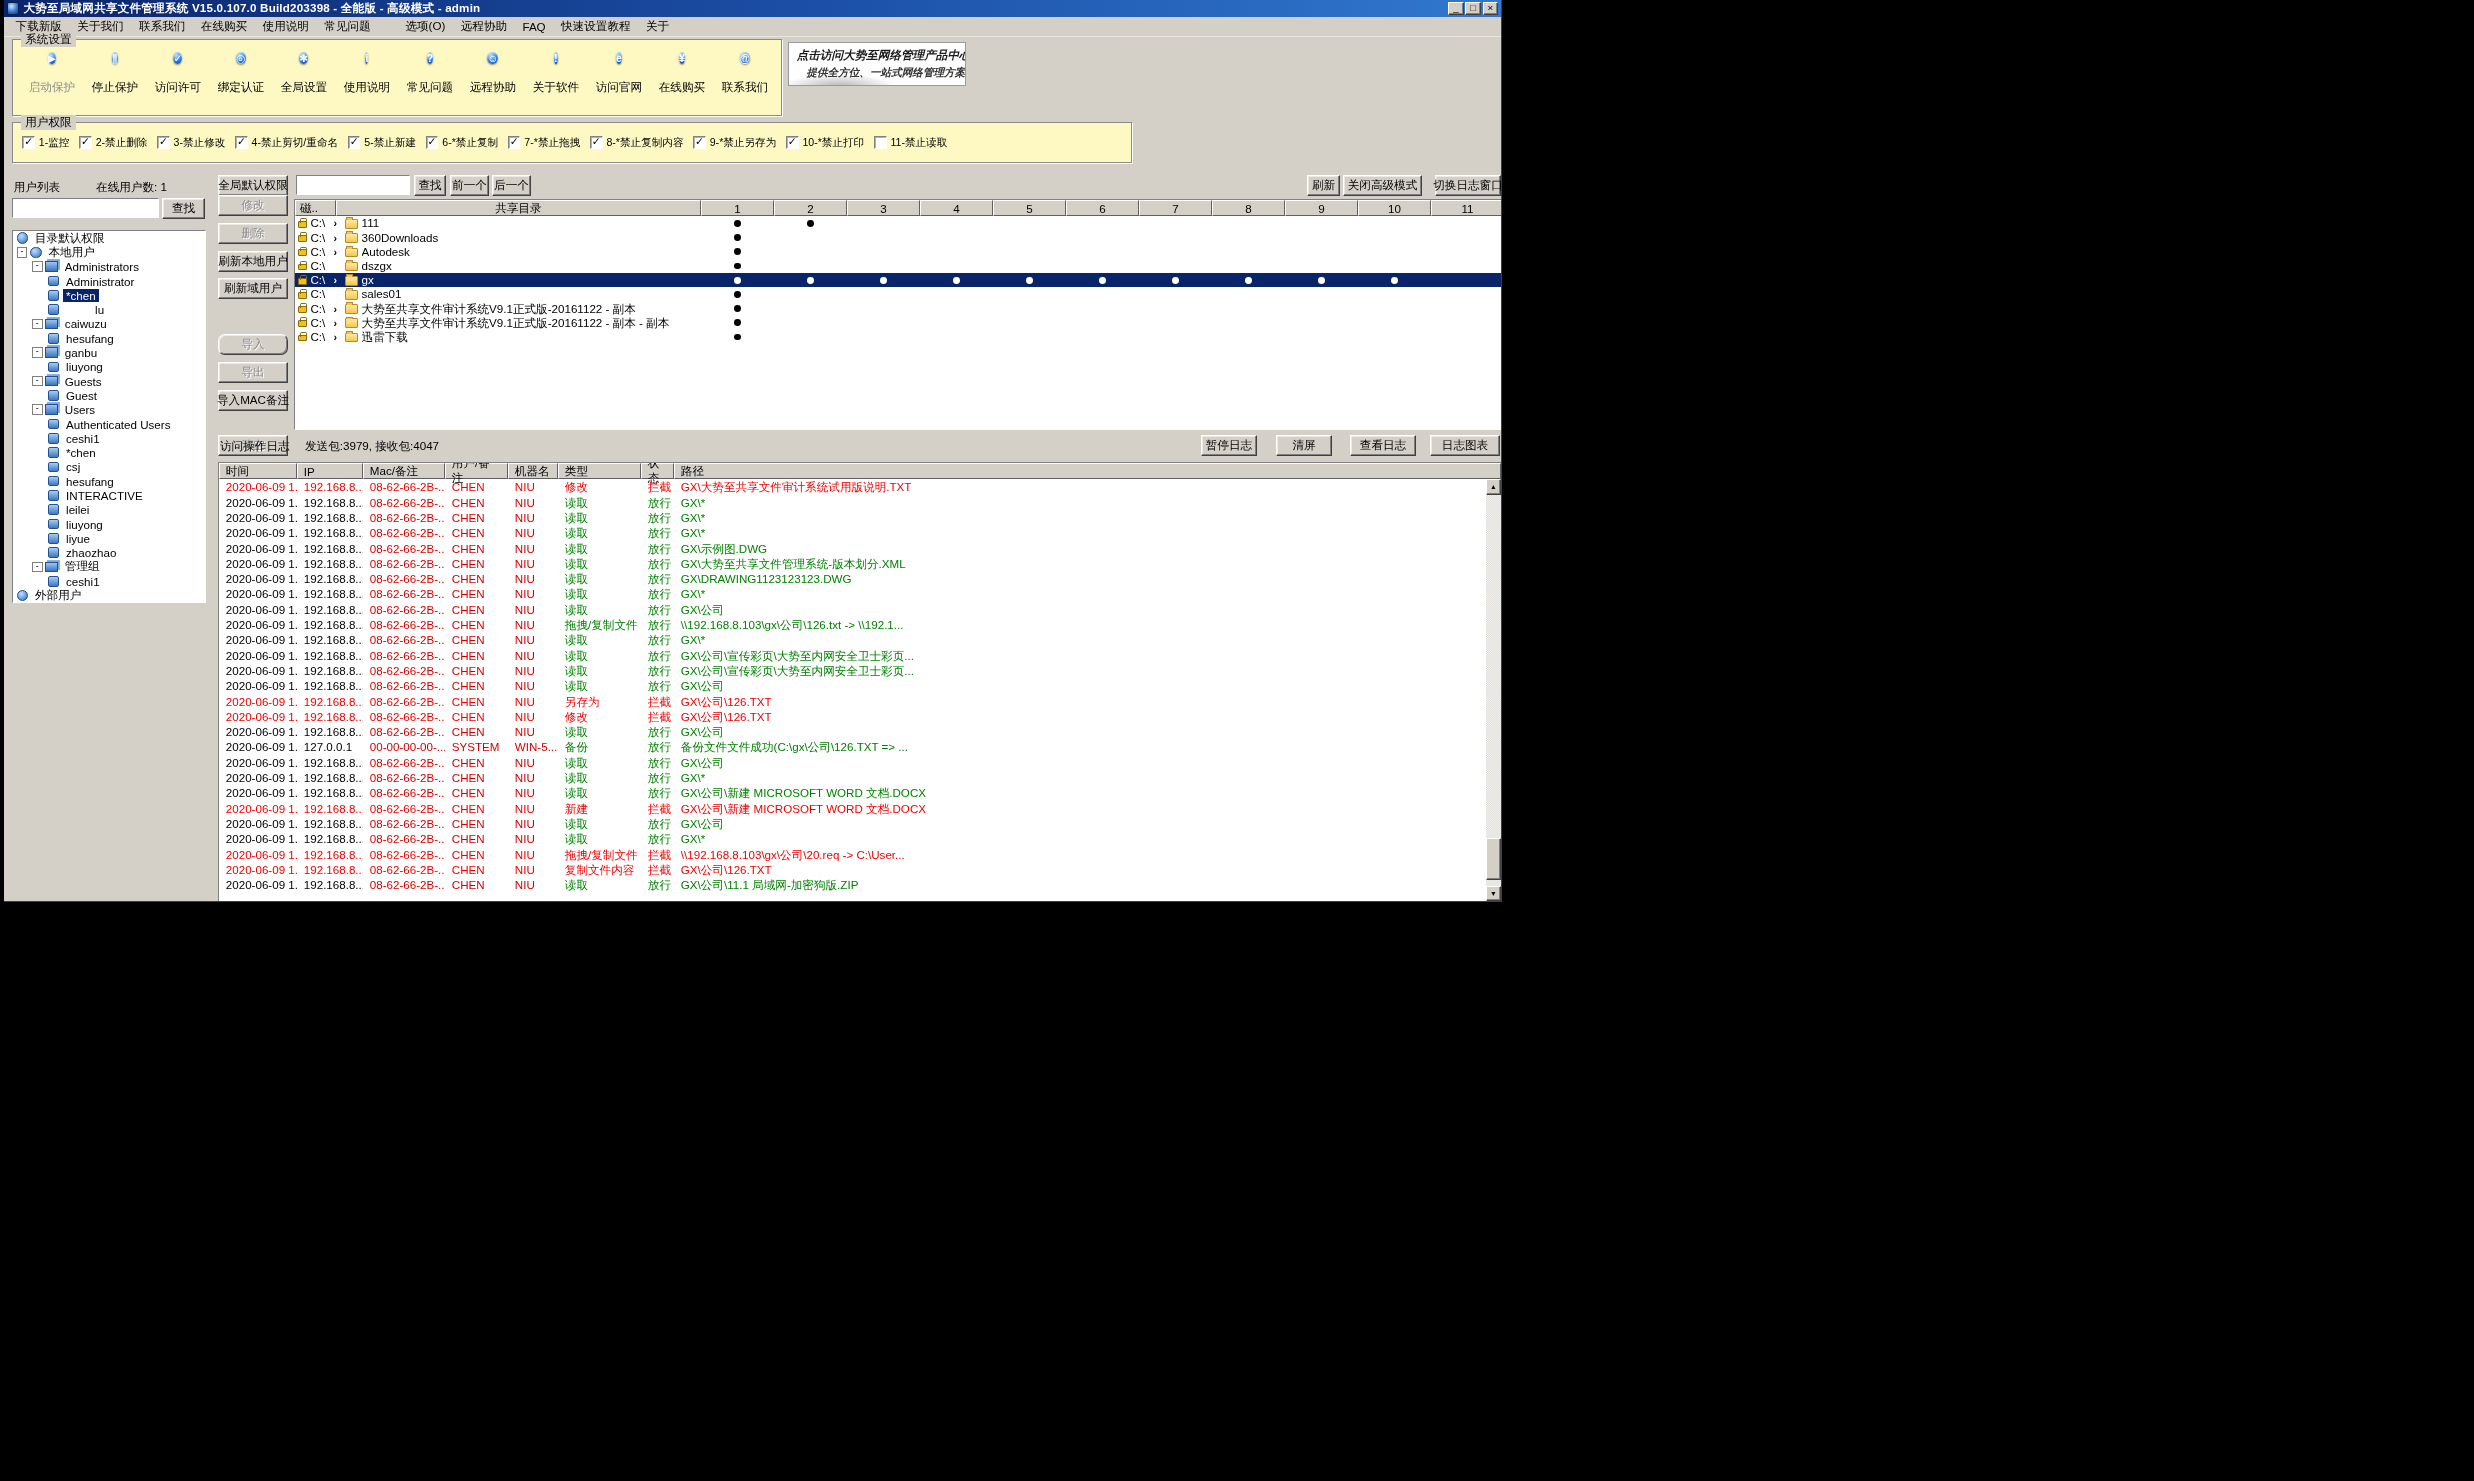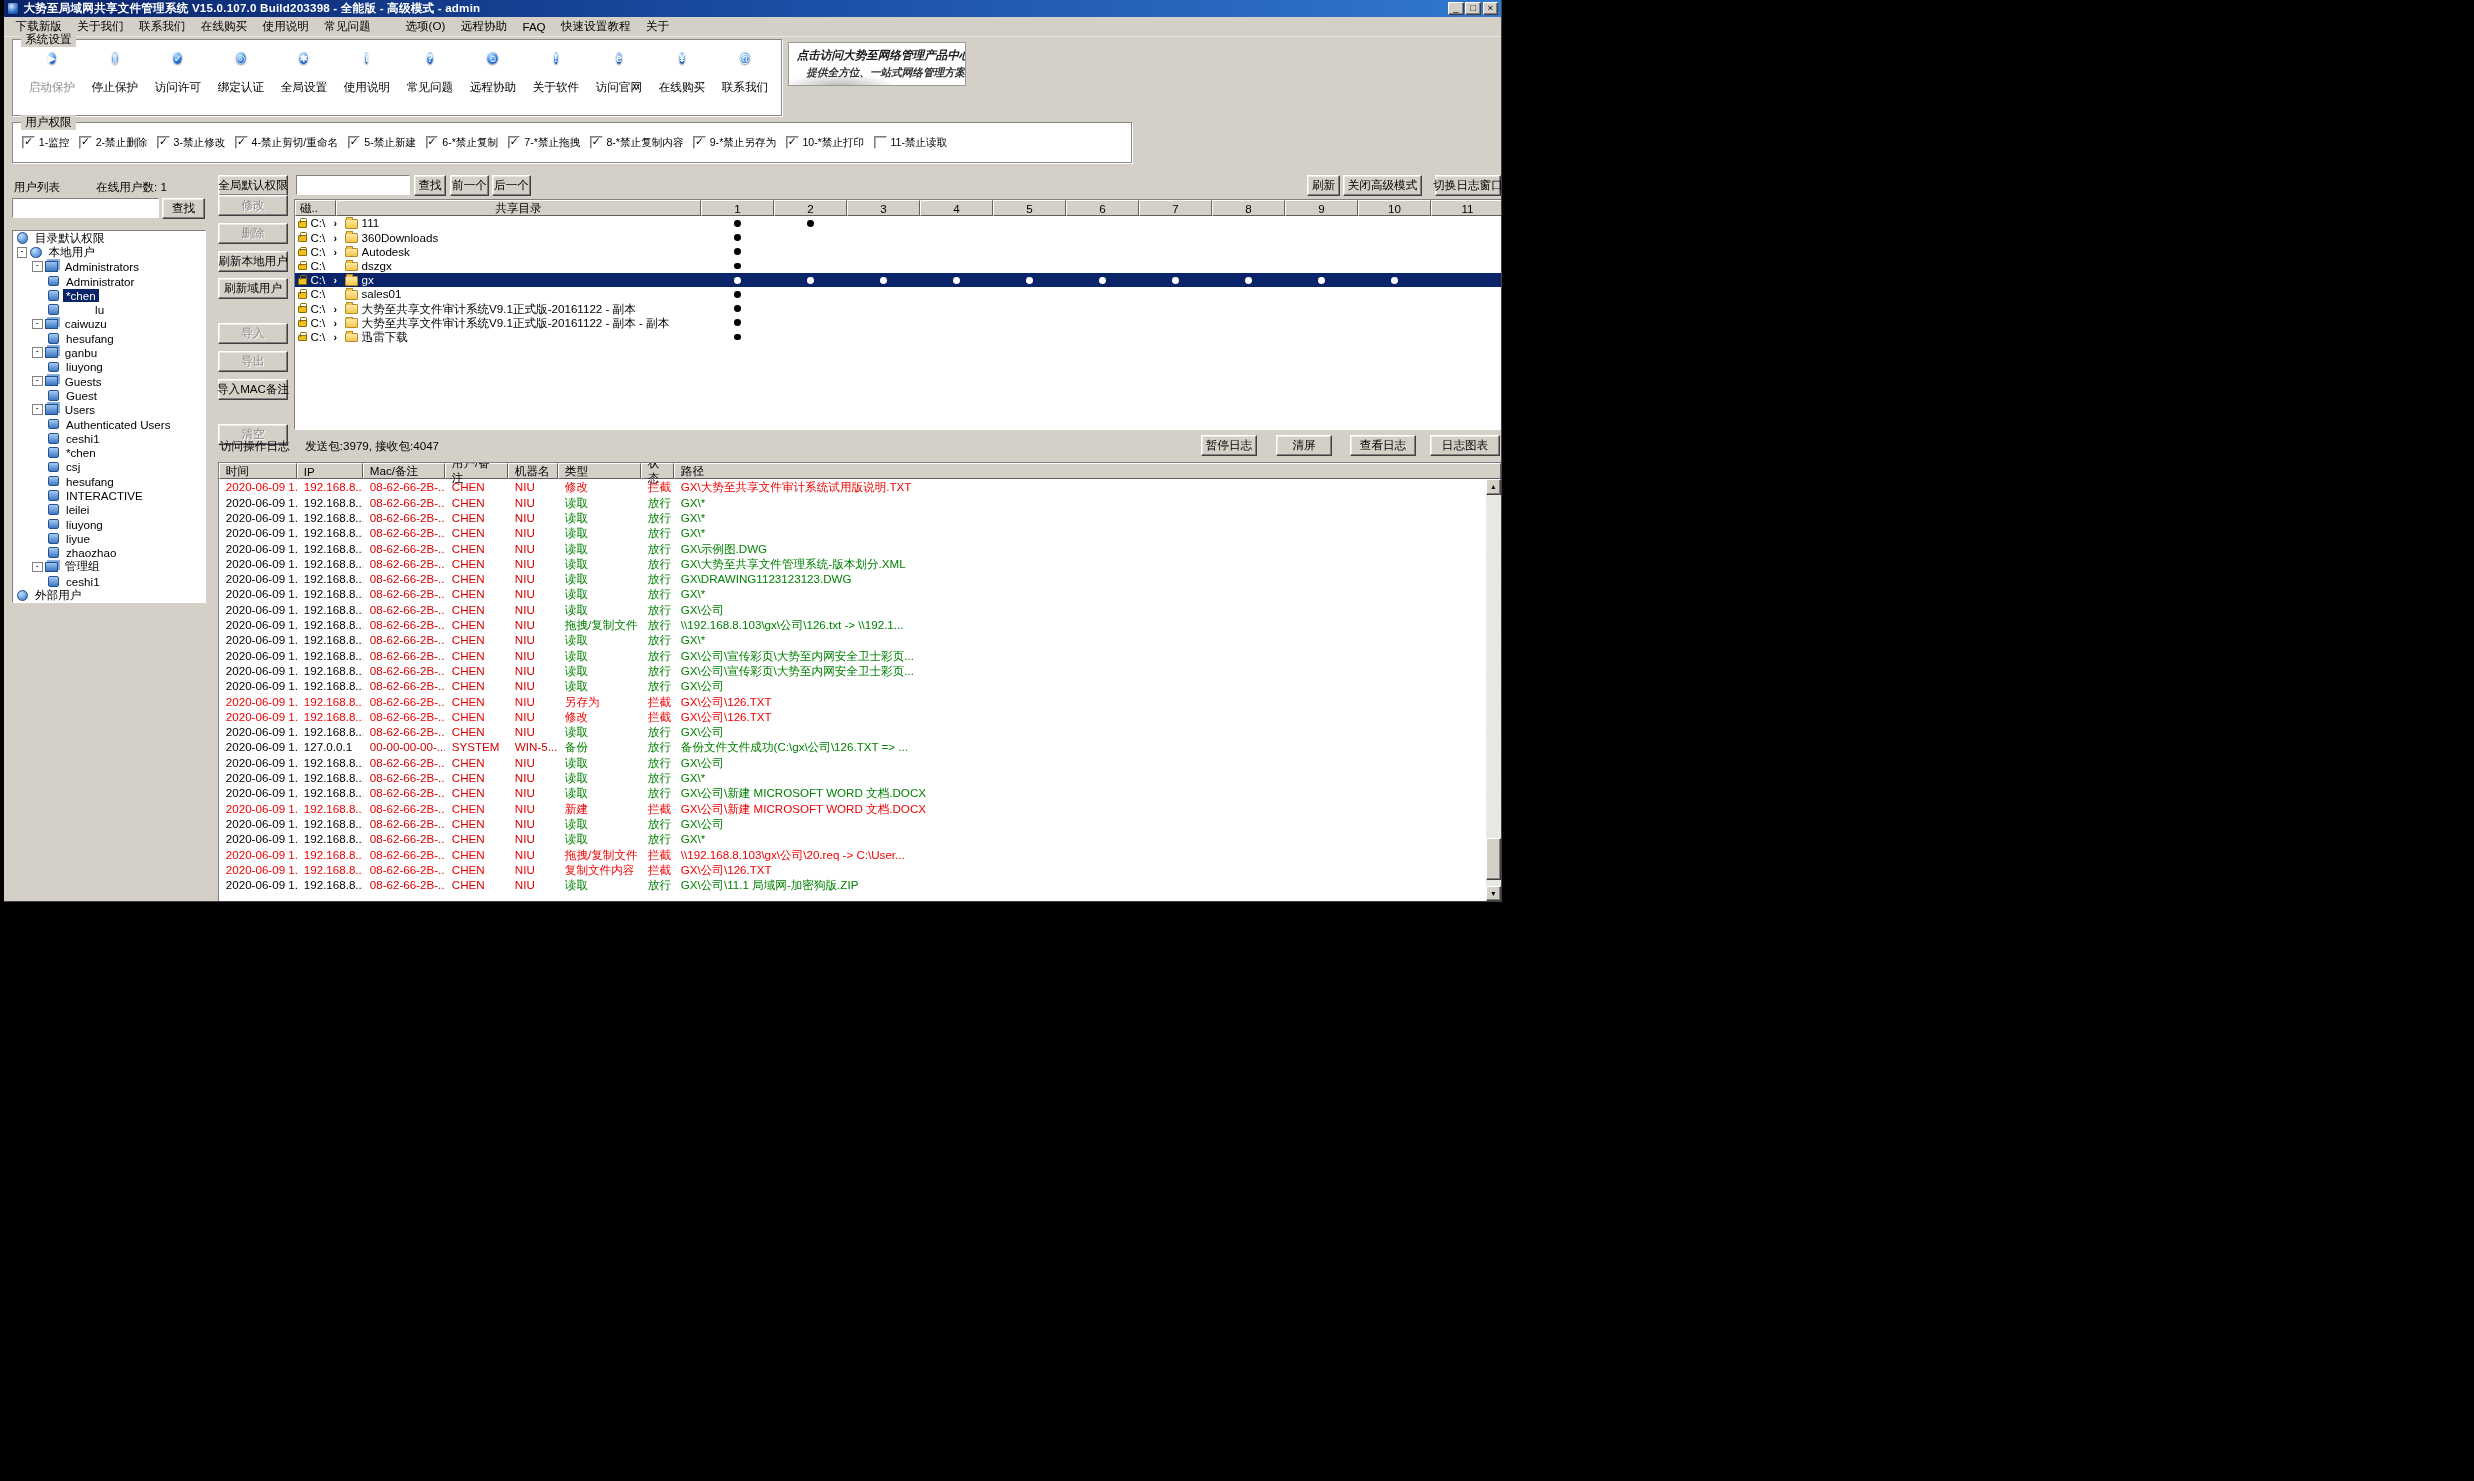--- a/index.html
+++ b/index.html
@@ -25,21 +25,21 @@
             border-color: #fff #404040 #404040 #fff; box-shadow: inset -1px -1px 0 #808080; }
 
   
   .menubar { position: absolute; left: 0; top: 17.4px; right: 0; height: 19.3px;
              display: flex; align-items: center; font-size: 11.6px; padding-left: 3.9px;
              border-bottom: 1px solid #e8e6e0; }
   .menu-item { padding: 1.9px 7.7px; white-space: nowrap; }
   .menu-item.gap { margin-left: 19.3px; }
 
   
-  .groupbox { position: absolute; border: 1px solid #8a8a8a; background: #ffffff;
+  .groupbox { position: absolute; border: 1px solid #8a8a8a; background: #fef9c3;
               box-shadow: 1px 1px 0 #fff; }
   .gb-label { position: absolute; top: -7.7px; left: 8.7px; background: #d4d0c8;
               padding: 0 3.9px; font-size: 11.6px; }
   .gb-sys  { left: 7.7px; top: 39px; width: 770px; height: 77px; }
   .gb-perm { left: 7.7px; top: 122px; width: 1120px; height: 41px; }
 
   .tools { display: flex; padding: 6.8px 3.9px 0 7.7px; }
   .tool { width: 63px; text-align: center; cursor: pointer; }
   .orb { width: 25px; height: 25px; border-radius: 50%; margin: 0 auto;
          background: radial-gradient(circle at 35% 28%, #bfe0ff, #2a7de1 55%, #0b3ea8);
@@ -93,21 +93,21 @@
                 background: linear-gradient(#9cc4f0, #3b74c0); box-shadow: 1.9px -1.9px 0 #7fa9dd; }
   .nico.user  { width: 11.6px; height: 10.6px; border-radius: 1.9px; border: 1px solid #23518f;
                 background: linear-gradient(#a8ccf2, #3e78c4); }
   .tlabel { padding: 0 2.9px; }
   .tree-row.sel .tlabel { background: #0a246a; color: #fff; }
 
   
   .actions { position: absolute; left: 214px; top: 195px; width: 70px;
              display: flex; flex-direction: column; gap: 6.8px; }
   .actions .btn { position: static; width: 70px; font-size: 11.6px; }
-  .actions .btn:nth-child(5) { margin-top: 17px; }
+  .actions .btn:nth-child(5) { margin-top: 28px; border-radius: 7px; }
   .actions .btn:nth-child(8) { margin-top: 17.4px; }
 
   
   .share-table { position: absolute; left: 290px; top: 199px; width: 1209px; height: 231px;
                  background: #fff; overflow: hidden; }
   .share-header { display: flex; height: 16.4px; }
   .hc { background: #d4d0c8; border: 1px solid; border-color: #fff #5f5f5f #5f5f5f #fff;
         font-size: 11.6px; display: flex; align-items: center; padding: 0 3.9px; flex: none; }
   .hc.center { justify-content: center; }
   .hc-disk { width: 41px; }

